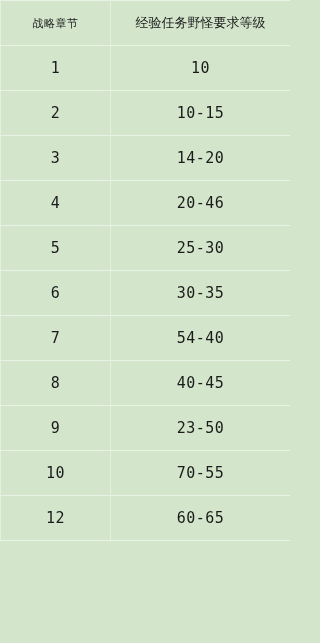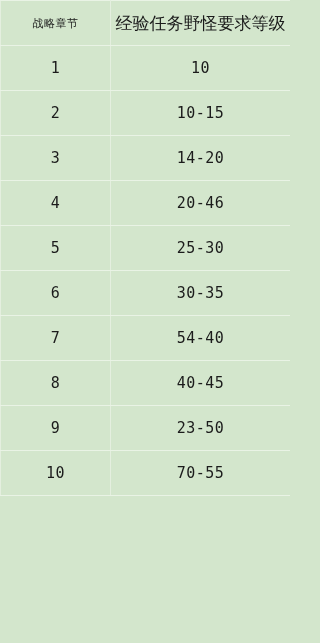--- a/index.html
+++ b/index.html
@@ -52,21 +52,21 @@
   }
 
   table.level-table thead th {
     font-weight: normal;
     font-size: 15px;
     letter-spacing: 0.5px;
     font-family: "DejaVu Sans", "Liberation Sans", sans-serif;
   }
 
   table.level-table thead th.th-chapter { font-size: 11px; margin-left: 36px; }
-  table.level-table thead th.th-level   { font-size: 17px; letter-spacing: 0px; }
+  table.level-table thead th.th-level   { font-size: 13px; letter-spacing: 0px; }
 
   table.level-table tbody td {
     font-size: 15px;
     font-family: "DejaVu Sans Mono", "Liberation Mono", monospace;
     letter-spacing: 0.5px;
   }
 
   table.level-table tbody td.cell-chapter { font-size: 15px; }
   table.level-table tbody td.cell-level   { font-size: 15px; }
 </style>
@@ -119,15 +119,19 @@
           <td class="cell-level">40-45</td>
         </tr>
         <tr>
           <td class="cell-chapter">9</td>
           <td class="cell-level">23-50</td>
         </tr>
         <tr>
           <td class="cell-chapter">10</td>
           <td class="cell-level">70-55</td>
         </tr>
+        <tr>
+          <td class="cell-chapter">12</td>
+          <td class="cell-level">60-65</td>
+        </tr>
       </tbody>
   </table>
 </div>
 
 </body></html>

